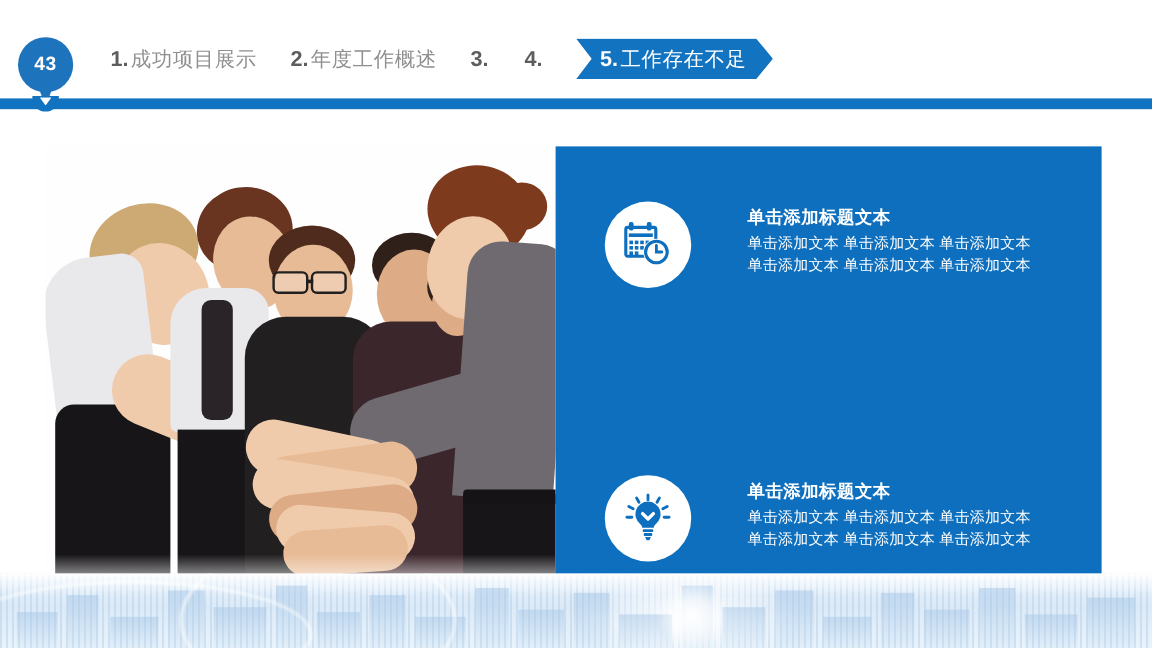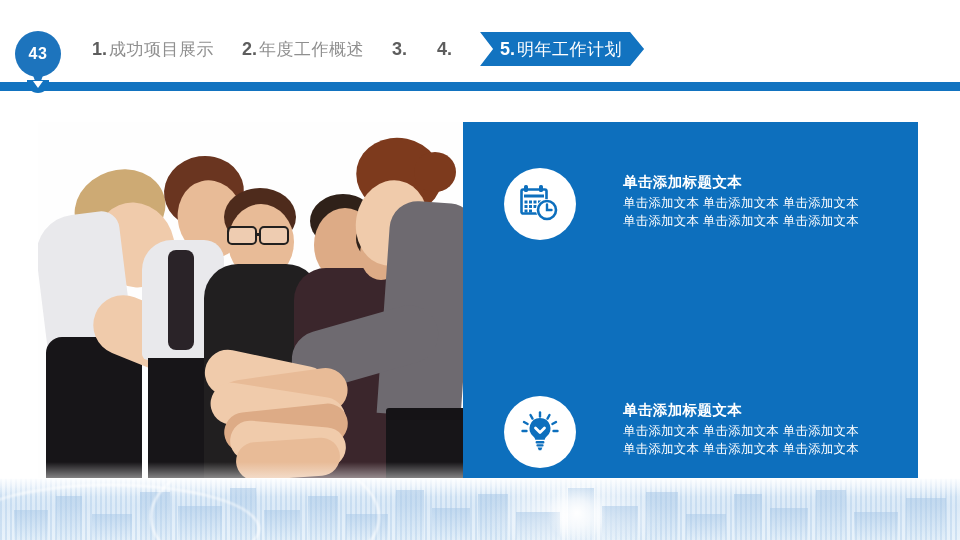--- a/index.html
+++ b/index.html
@@ -210,21 +210,21 @@
       <div class="nav-item">
         <span class="idx">3.</span>
       </div>
 
       <div class="nav-item">
         <span class="idx">4.</span>
       </div>
 
       <div class="nav-item active">
         <span class="idx">5.</span>
-        <span class="lbl">明年工作计划</span>
+        <span class="lbl">工作存在不足</span>
       </div>
 
     </div>
   </div>
 
   <div class="photo">
     <div class="photo-canvas">
 
       <div class="ph hairA r50" style="left:36px;top:48px;width:92px;height:78px;transform:rotate(-18deg);"></div>
       <div class="ph skin3 r50" style="left:58px;top:80px;width:78px;height:86px;transform:rotate(-22deg);"></div>

